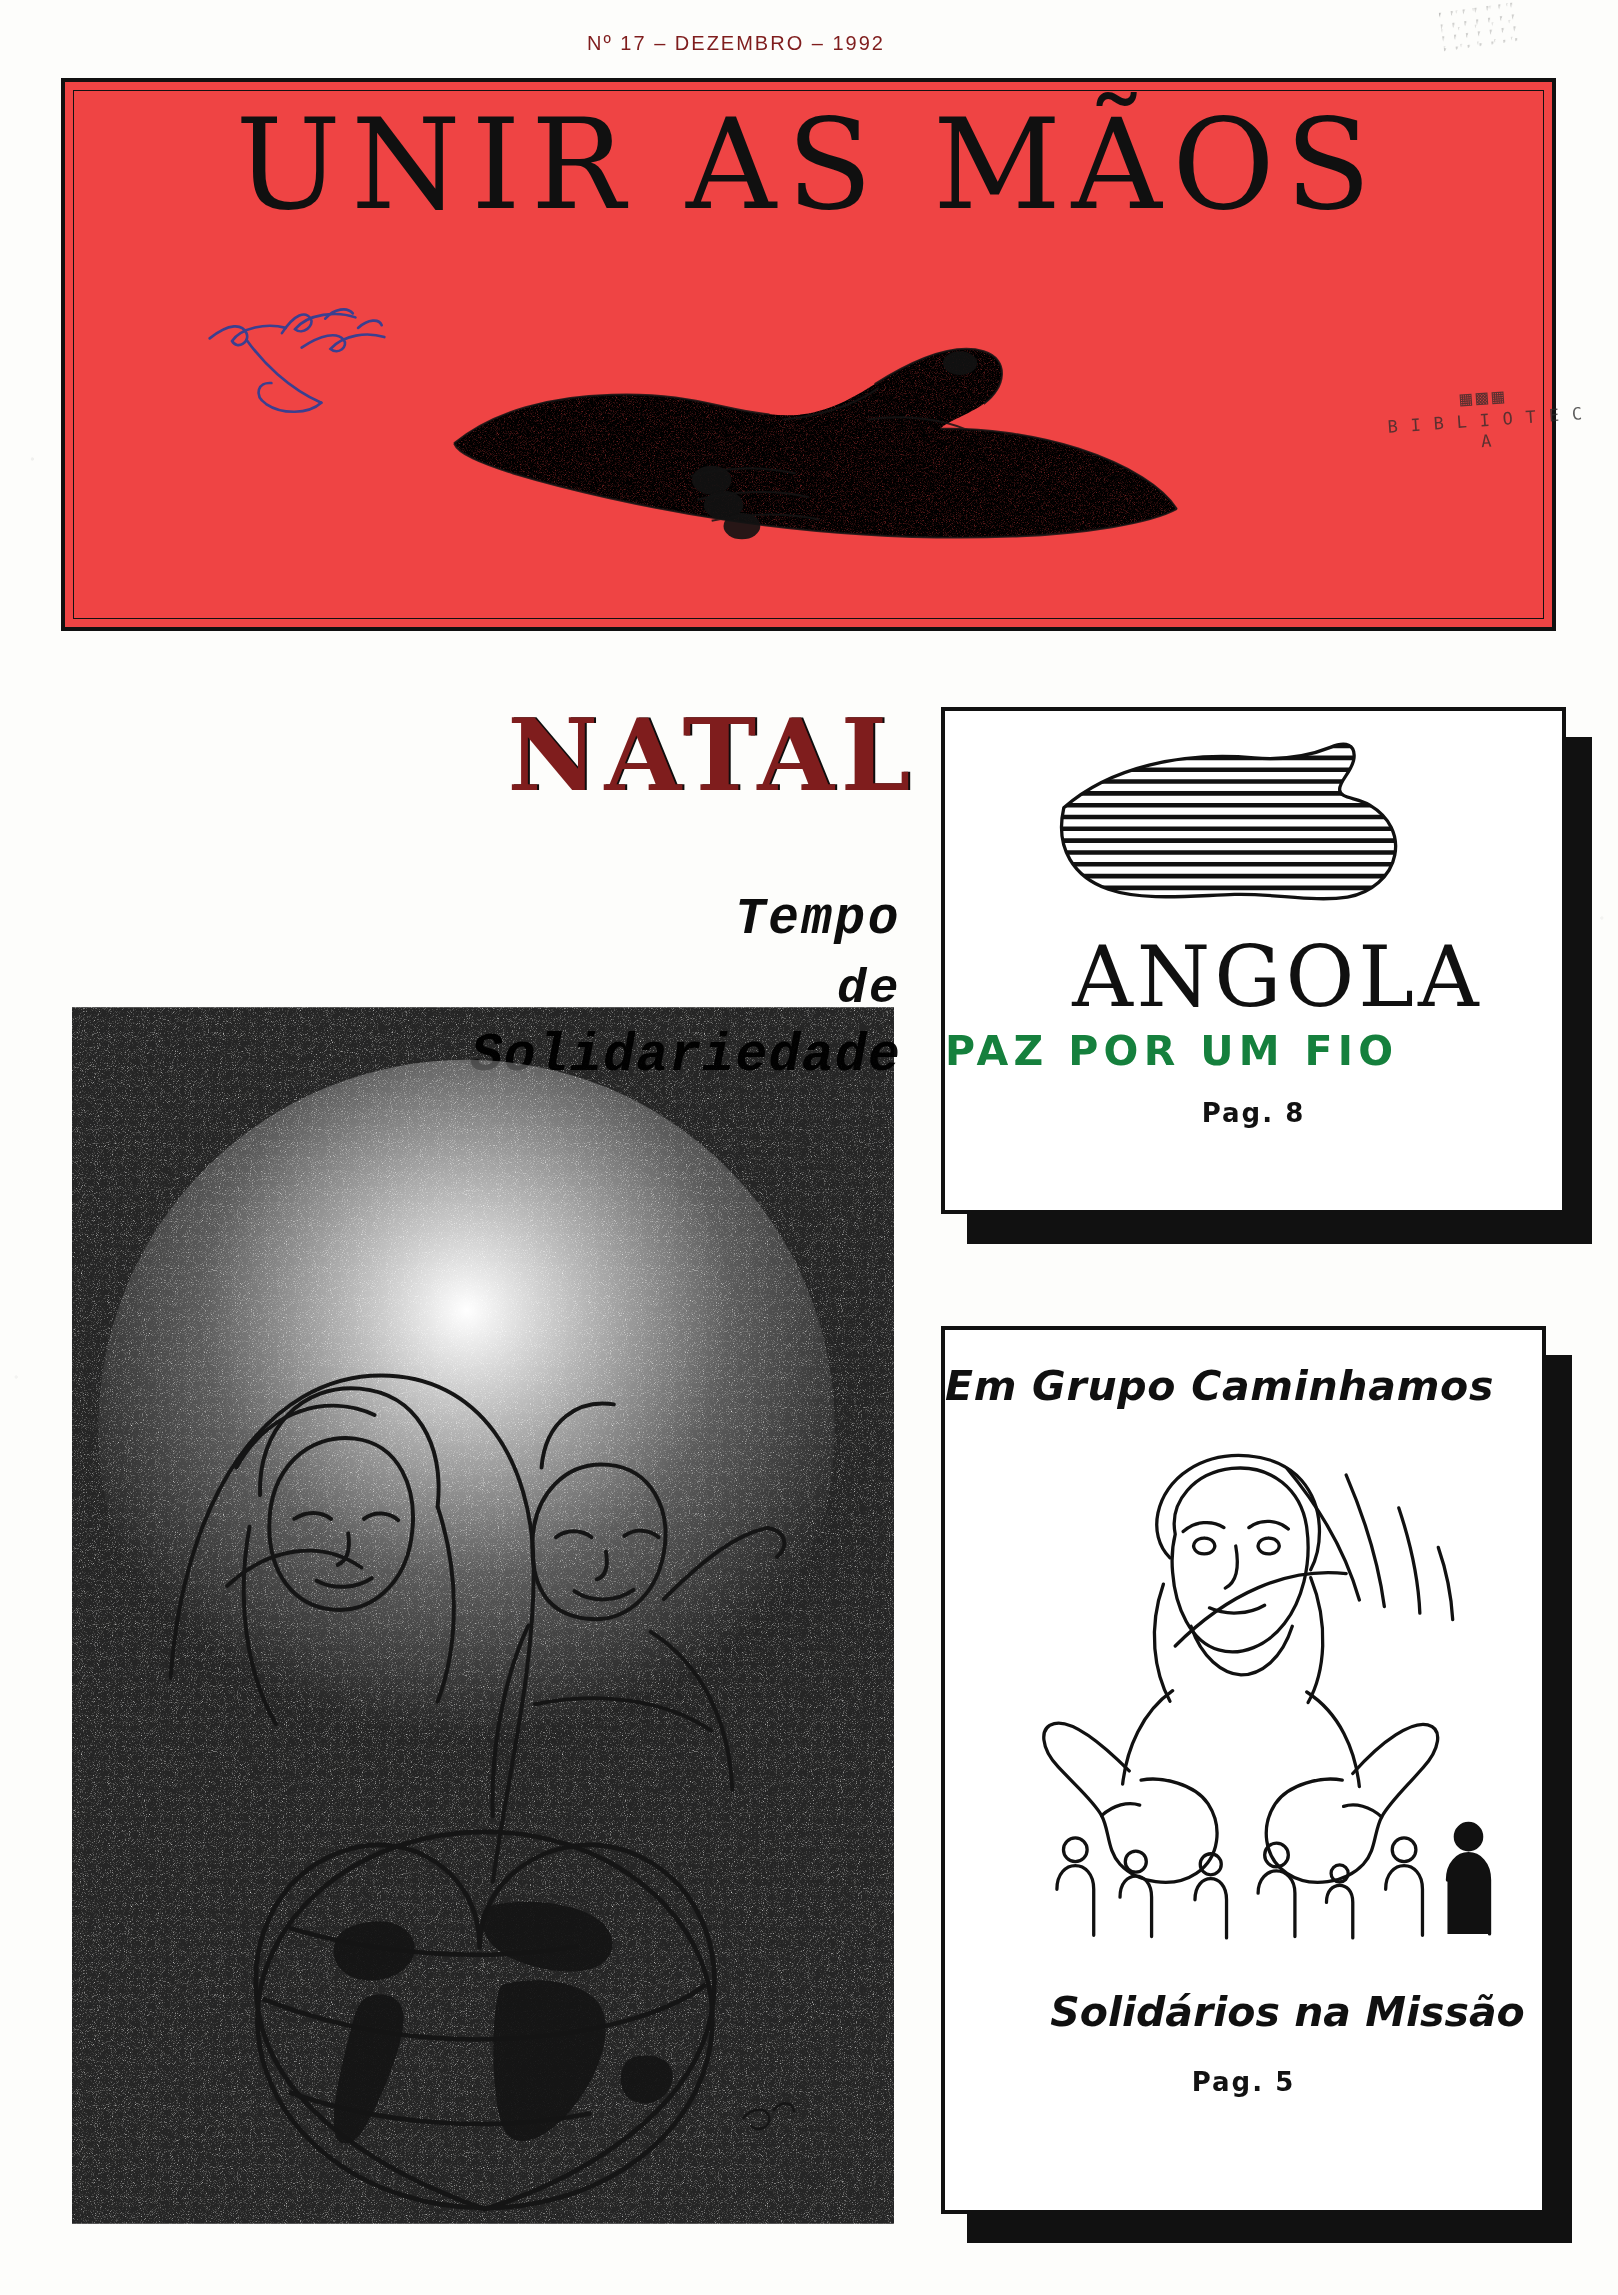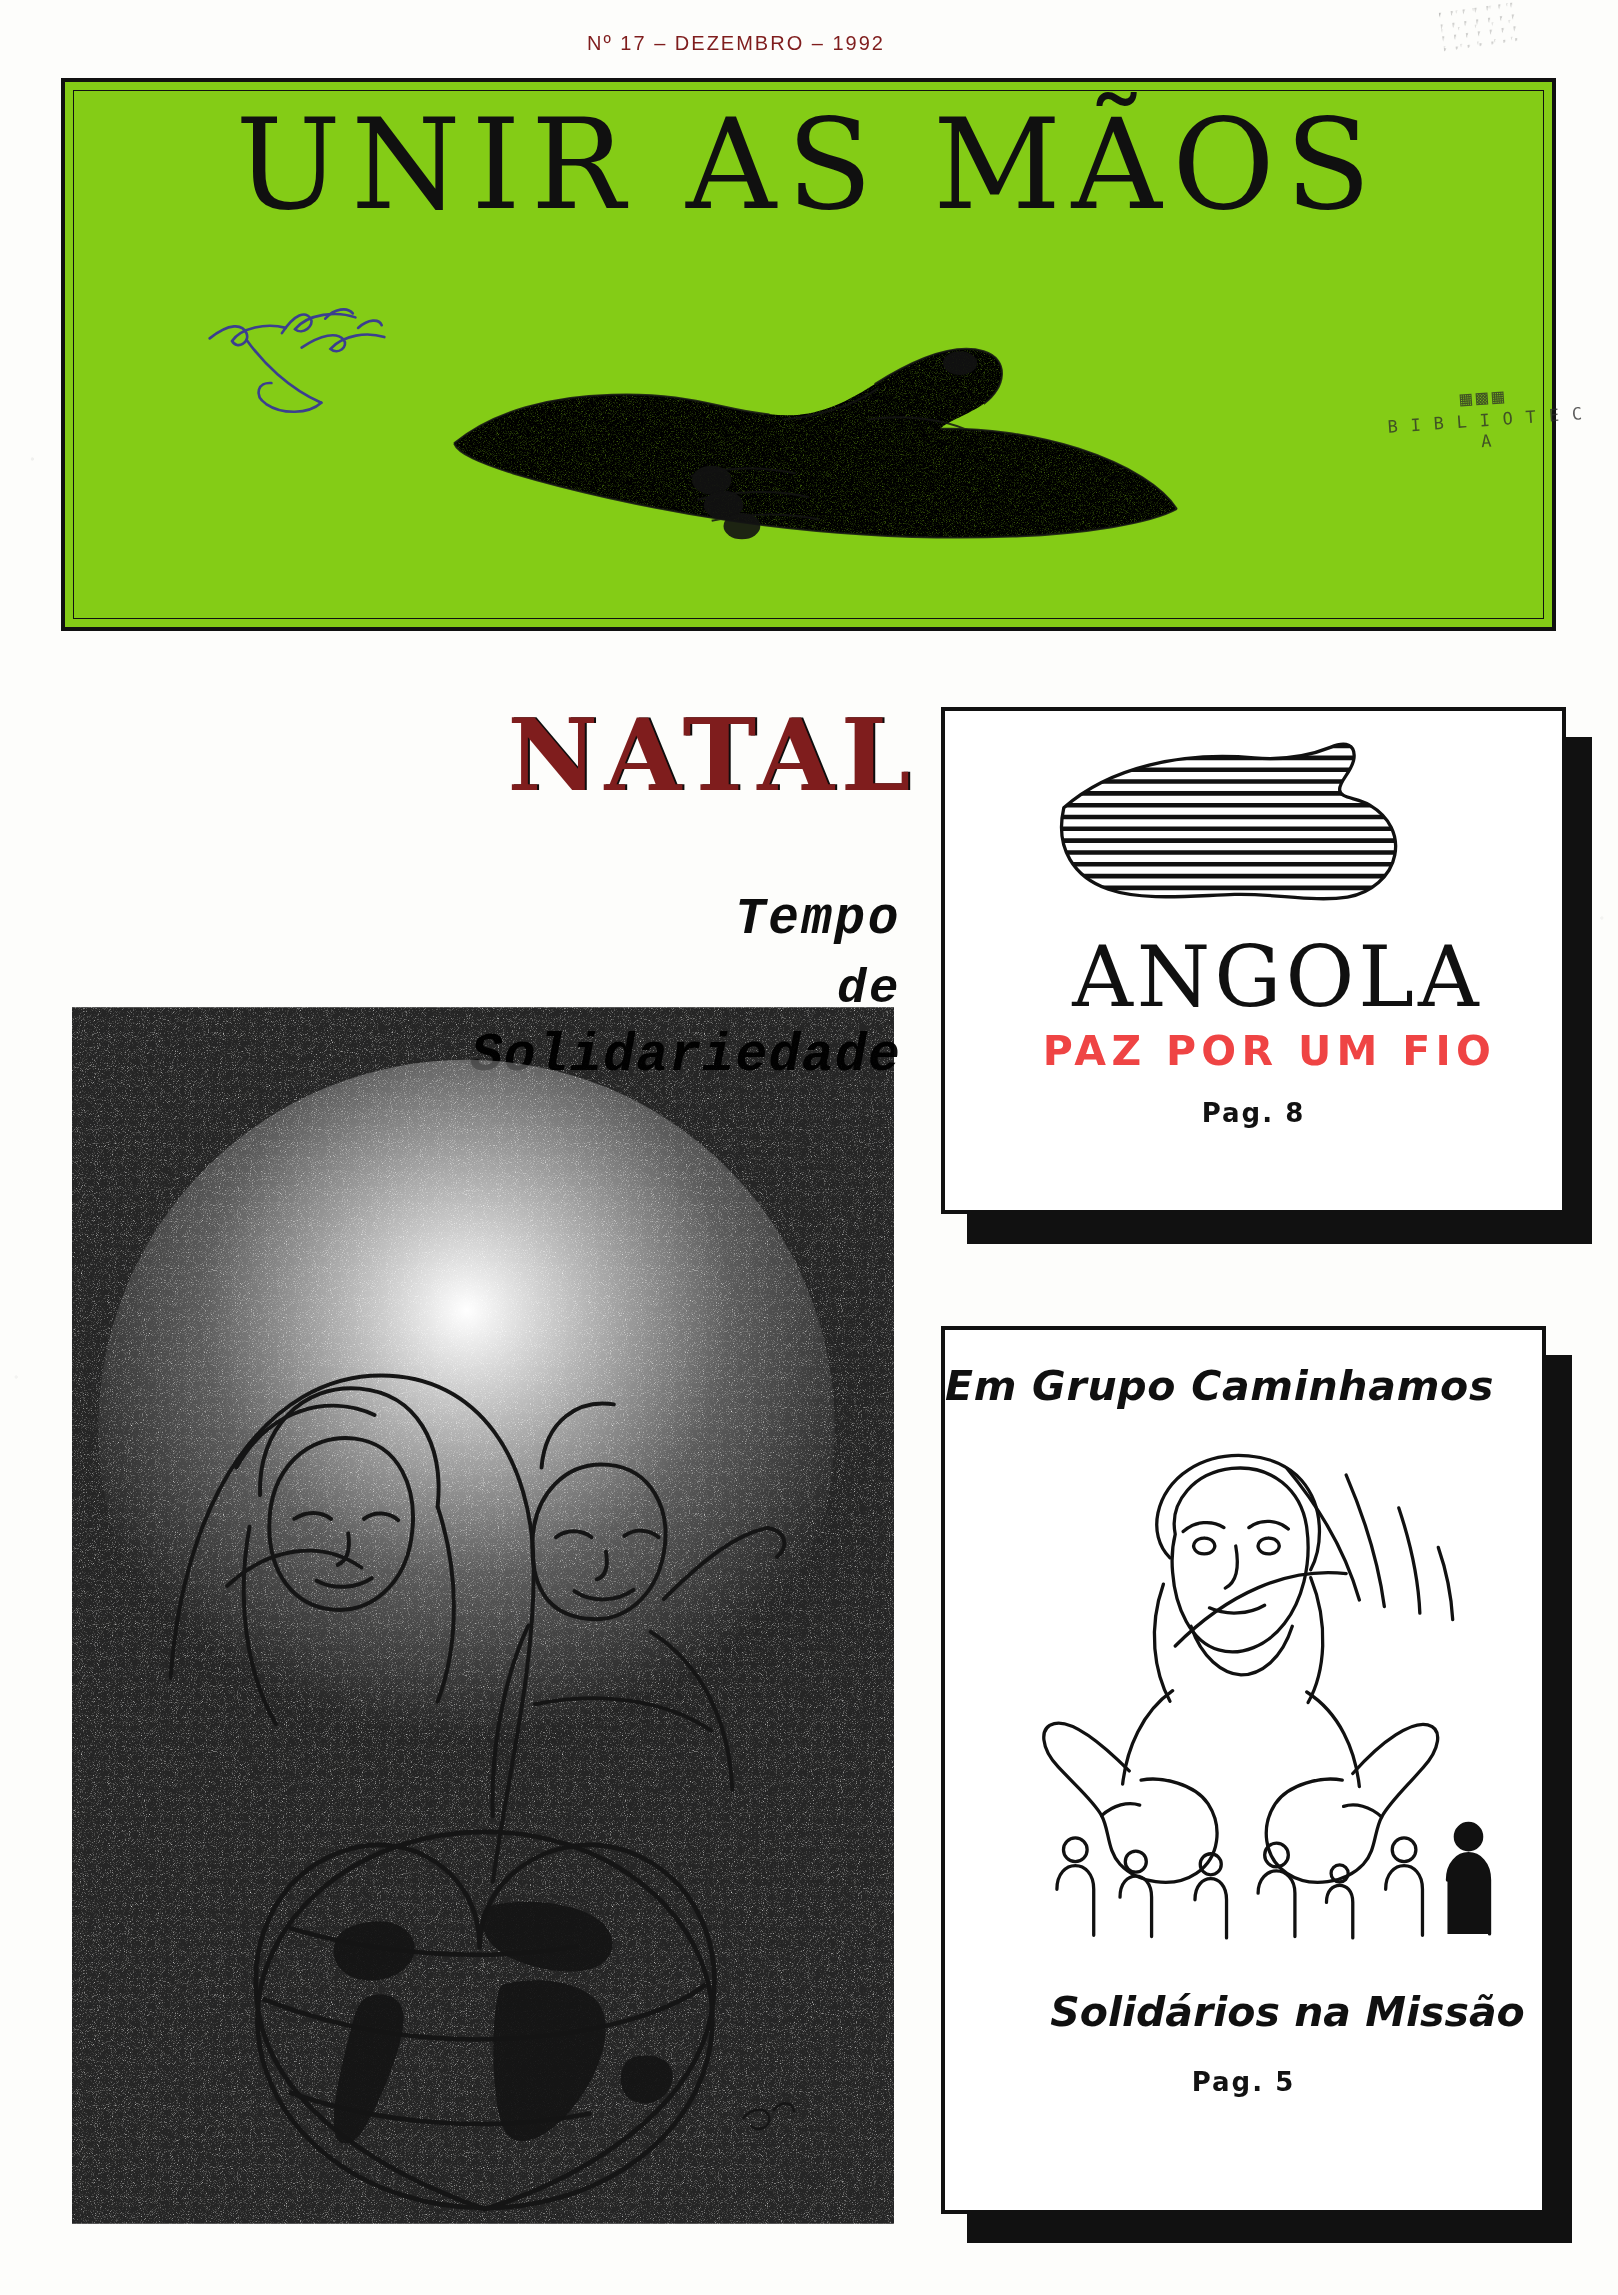--- a/index.html
+++ b/index.html
@@ -59,21 +59,21 @@
   }
 
   
   #masthead {
     position: absolute;
     left: 61px;
     top: 78px;
     width: 1495px;
     height: 553px;
     border: 4.6px solid #111;
-    background: #84cc16;
+    background: #ef4444;
     box-sizing: border-box;
   }
   #masthead-inner {
     position: absolute;
     inset: 8px;
     border: 1.3px solid #111;
     box-sizing: border-box;
   }
   #masthead-title {
     position: absolute;
@@ -192,28 +192,27 @@
     width: 100%;
     text-align: center;
     font-family: "DejaVu Serif", serif;
     font-size: 84px;
     letter-spacing: 4px;
     color: #101010;
     margin-left: 24px;
   }
   #angola-tag {
     position: absolute;
-    left: 16px; top: 316px;
-    width: 100%;
-    text-align: center;
+    left: 0; top: 316px;
+    width: 100%;
     font-family: "DejaVu Sans", sans-serif;
     font-weight: 700;
     font-size: 41px;
     letter-spacing: 5.3px;
-    color: #ef4444;
+    color: #15803d;
   }
   #angola-page {
     position: absolute;
     left: 0; top: 387px;
     width: 100%;
     text-align: center;
     font-family: "DejaVu Sans", sans-serif;
     font-weight: 700;
     font-size: 26px;
     letter-spacing: 2px;

